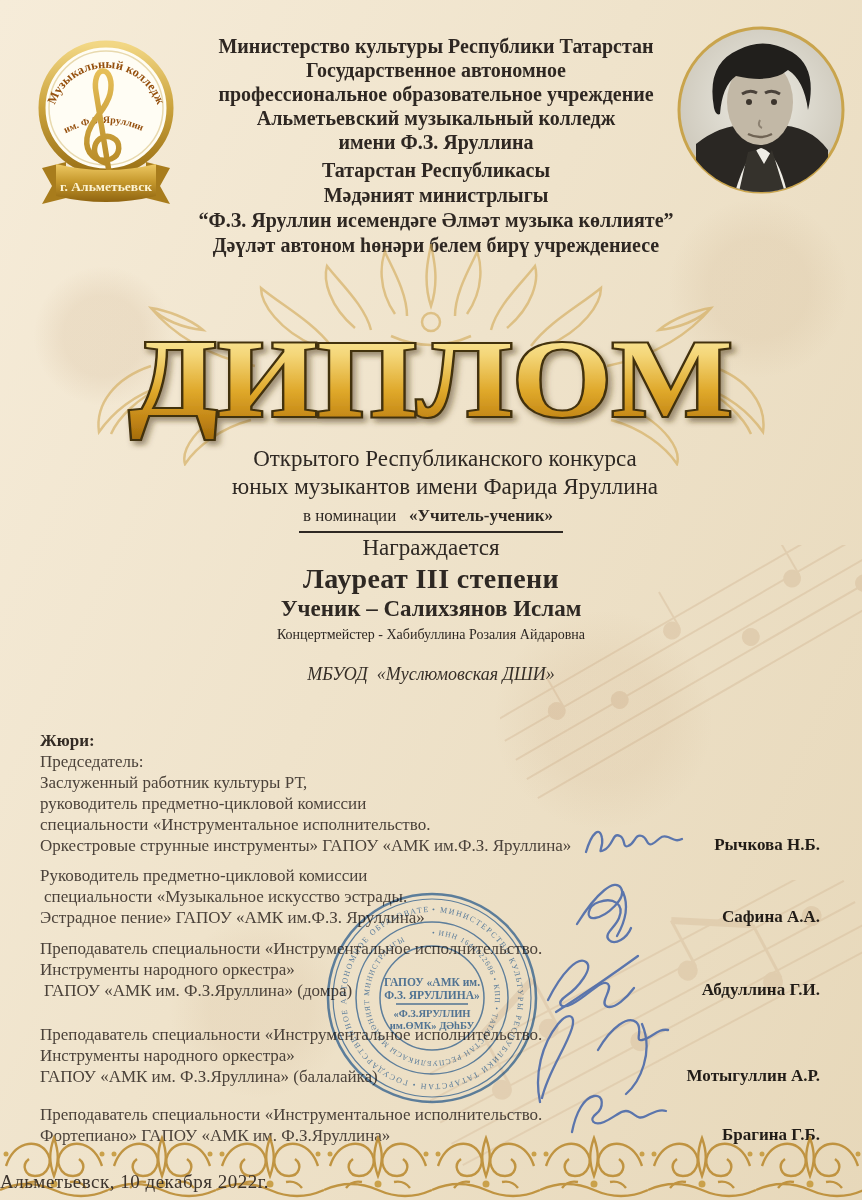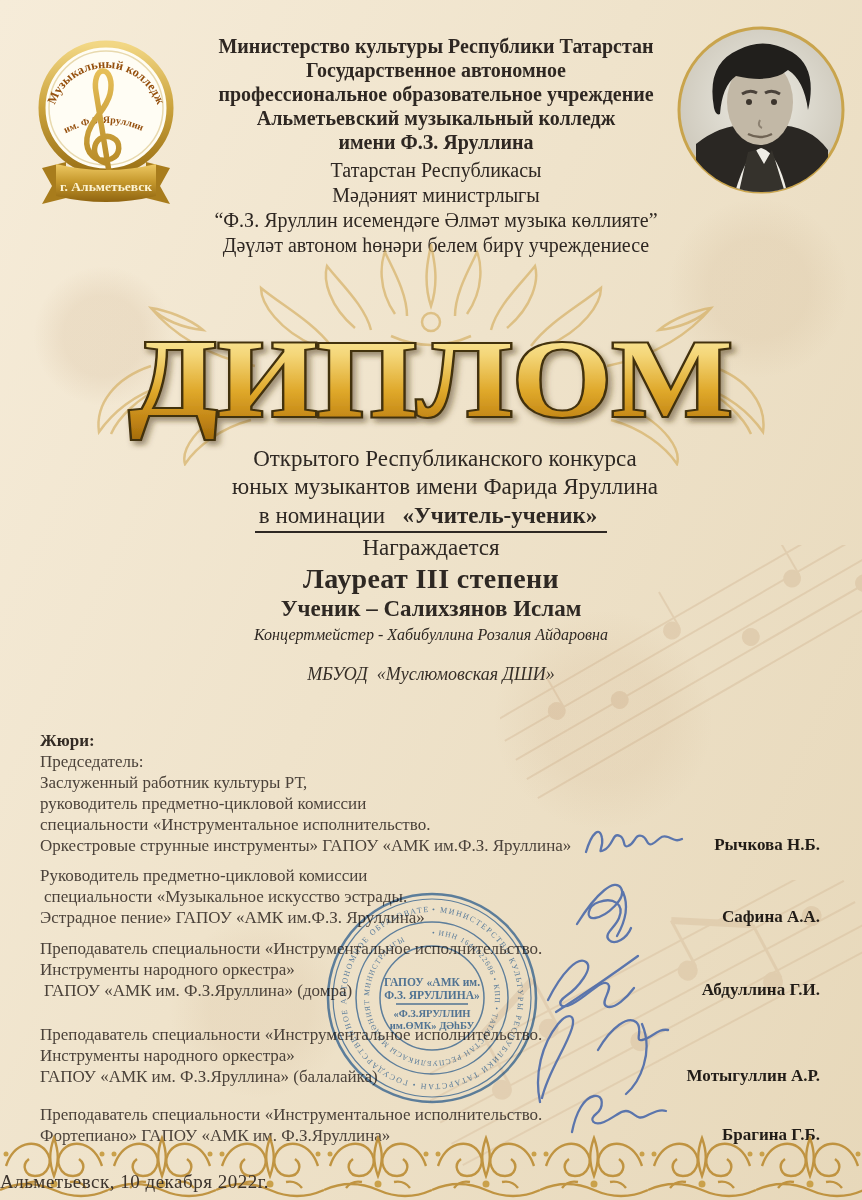--- a/index.html
+++ b/index.html
@@ -11,31 +11,31 @@
       radial-gradient(circle at 12% 28%, rgba(166,120,70,.10) 0 40px, transparent 70px),
       radial-gradient(circle at 88% 24%, rgba(166,120,70,.08) 0 50px, transparent 90px),
       radial-gradient(circle at 70% 60%, rgba(176,128,76,.07) 0 60px, transparent 110px),
       radial-gradient(circle at 30% 84%, rgba(166,120,70,.07) 0 50px, transparent 90px),
       linear-gradient(115deg,#f6ecd9 0%,#efe3cb 45%,#e7d8ba 100%);
   }
   svg text{font-family:"Liberation Serif",serif;}
   .hdr-ru{position:absolute;left:160px;right:150px;top:34px;text-align:center;
     font-weight:bold;font-size:20px;line-height:24px;color:#2e2722;}
   .hdr-tat{position:absolute;left:105px;right:95px;top:158px;text-align:center;
-    font-weight:normal;font-size:20px;line-height:25px;color:#2e2722;}
+    font-weight:bold;font-size:20px;line-height:25px;color:#2e2722;}
   .title-svg{position:absolute;left:0;top:298px;}
   .award{position:absolute;left:0;right:0;top:445px;text-align:center;color:#2e2823;}
   .award .c-line{font-size:23px;line-height:28px;margin-left:28px;}
-  .nom-line{font-size:23px;line-height:28px;margin-top:1px;}
+  .nom-line{font-size:17px;line-height:28px;margin-top:1px;}
   .nom-underline{display:inline-block;border-bottom:2px solid #2e2823;padding:0 10px 1px 4px;}
   .nom-val{font-weight:bold;}
   .awarded{font-size:23px;line-height:29px;}
   .laureate{font-size:28px;line-height:33px;font-weight:bold;letter-spacing:.4px;}
   .teacher,.student{font-size:23px;line-height:27px;font-weight:bold;}
-  .concert{font-size:16px;line-height:25px;font-style:italic;}
+  .concert{font-size:14px;line-height:25px;}
   .school{font-size:18px;font-style:italic;margin-top:17px;white-space:pre-wrap;color:#352e27;}
   .jury{position:absolute;left:40px;right:36px;top:730px;font-size:17px;line-height:21px;color:#4b423a;}
   .jury-h{font-weight:bold;color:#332b24;}
   .jm{position:relative;}
   .jm .nm{position:absolute;right:6px;bottom:1px;font-weight:bold;font-size:17px;color:#211c17;}
   .jm1{margin-bottom:9px;}  .jm2{margin-bottom:10px;}
   .jm3{margin-bottom:23px;} .jm4{margin-bottom:17px;}
   .emblem{position:absolute;left:22px;top:26px;}
   .portrait{position:absolute;left:676px;top:24px;}
   .flourish{position:absolute;left:55px;top:236px;opacity:.62;}

